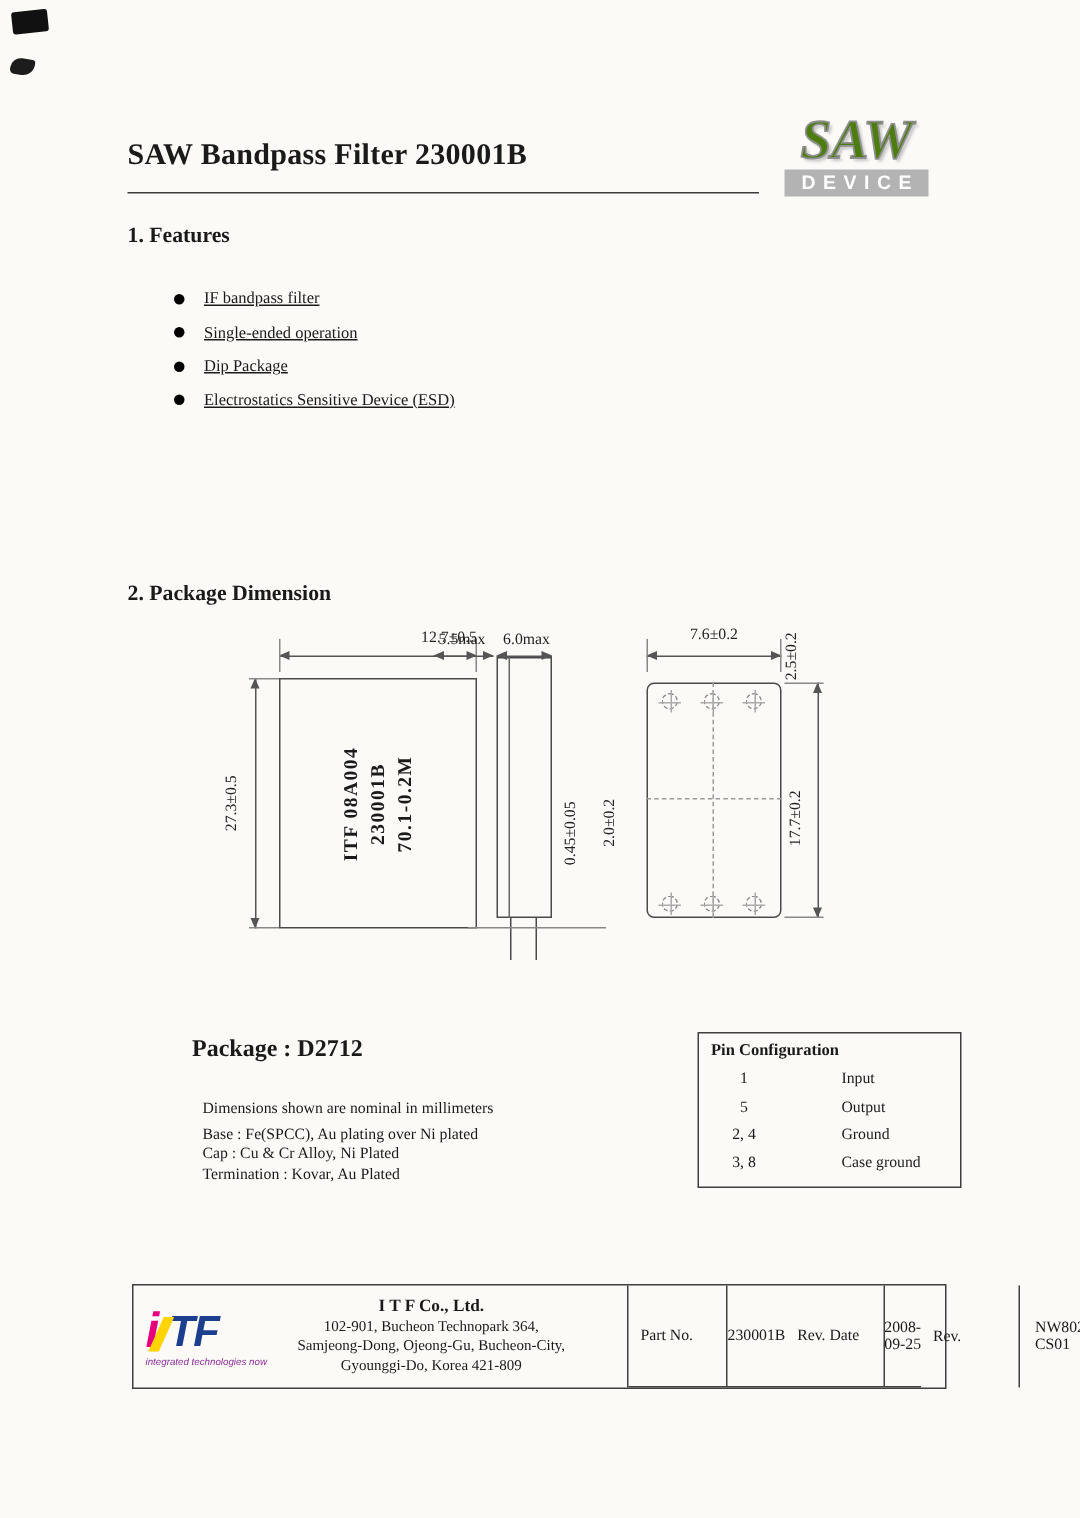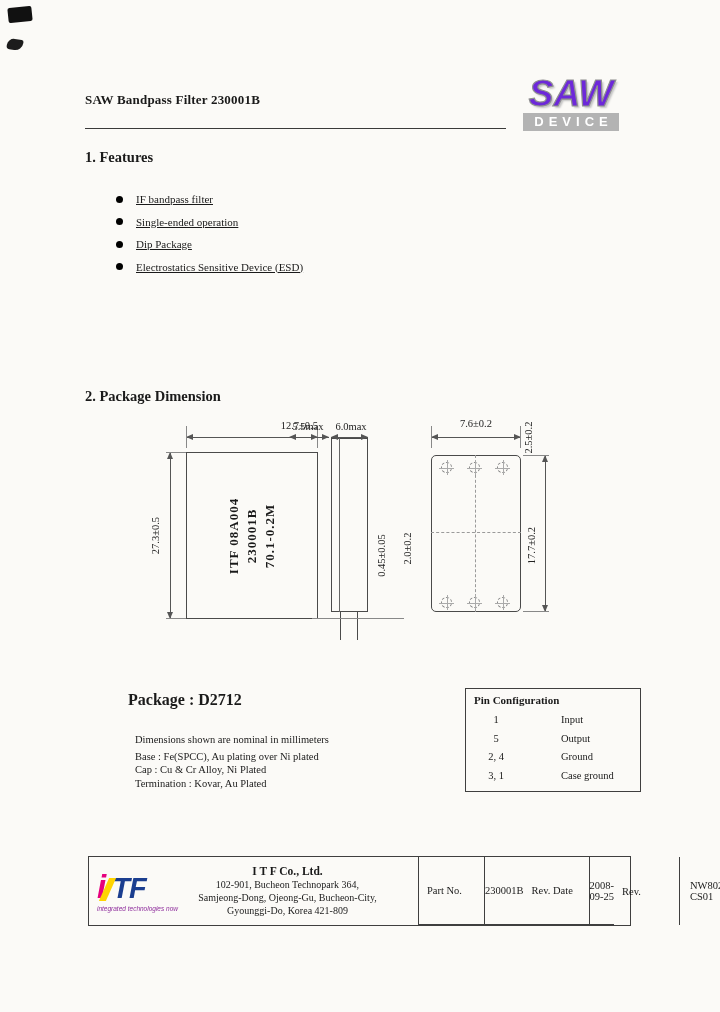--- a/index.html
+++ b/index.html
@@ -9,28 +9,28 @@
     position:relative; width:720px; height:1012px; overflow:hidden;
     background:#fbfaf7; color:#1a1a1a;
     font-family:"Liberation Serif", serif;
   }
 
   
   .scan-mark-1 { position:absolute; left:8px; top:7px; width:24px; height:15px; background:#111; border-radius:2px; transform:rotate(-6deg); }
   .scan-mark-2 { position:absolute; left:7px; top:39px; width:16px; height:11px; background:#1c1c1c; border-radius:7px 2px 8px 3px; transform:rotate(9deg); }
 
   
-  .title { position:absolute; left:85px; top:92px; font-size:13px; font-weight:bold; letter-spacing:0.2px; }
+  .title { position:absolute; left:85px; top:92px; font-size:20px; font-weight:bold; letter-spacing:0.2px; }
   .title-rule { position:absolute; left:85px; top:128px; width:421px; height:1px; background:#3a3a3a; }
   .brand { position:absolute; left:523px; top:76px; width:96px; text-align:center; }
   .brand-saw {
     font-size:37px; font-weight:bold; font-style:italic; line-height:36px;
-    color:#6d28d9; -webkit-text-stroke:1.2px #8f8f8f;
+    color:#4d7c0f; -webkit-text-stroke:1.2px #8f8f8f;
     text-shadow:2px 2px 2px #c4c4c4; letter-spacing:0px;
-    font-family:Liberation Sans, sans-serif;
+    font-family:Liberation Serif, serif;
     text-align:center;
   }
   .brand-device {
     margin-top:1px; background:#b3b3b3; color:#ffffff;
     font-family:"Liberation Sans", sans-serif;
     font-size:13px; font-weight:bold; letter-spacing:5px;
     padding:1px 2px 2px 7px;
   }
 
   
@@ -199,21 +199,21 @@
     </div>
     <div class="pin-row">
       <span class="pin-num">5</span>
       <span class="pin-fn">Output</span>
     </div>
     <div class="pin-row">
       <span class="pin-num">2, 4</span>
       <span class="pin-fn">Ground</span>
     </div>
     <div class="pin-row">
-      <span class="pin-num">3, 1</span>
+      <span class="pin-num">3, 8</span>
       <span class="pin-fn">Case ground</span>
     </div>
   </div>
 
   <div class="footer-table">
     <div class="company-cell">
       <div class="itf-logo-wrap">
         <div class="itf-logo">
           <span class="itf-i">i</span>
           <span class="itf-slash"></span>

